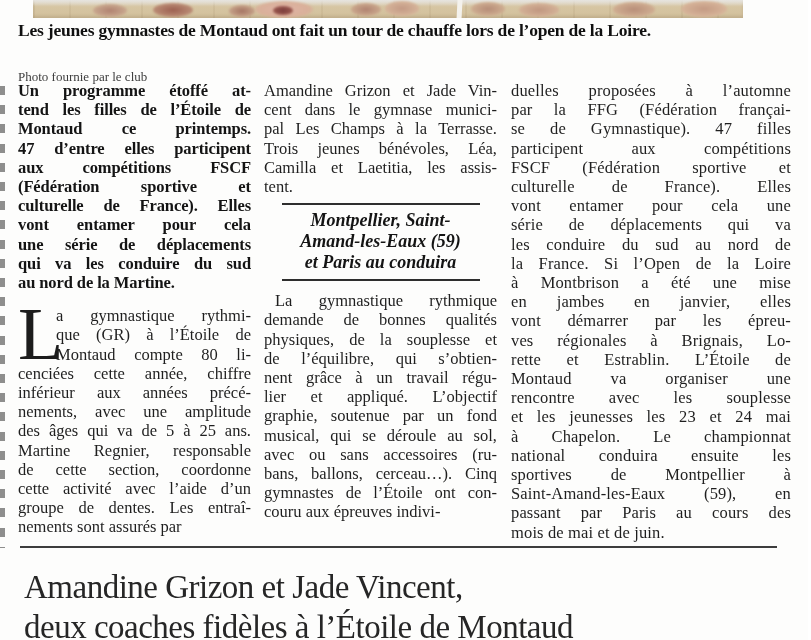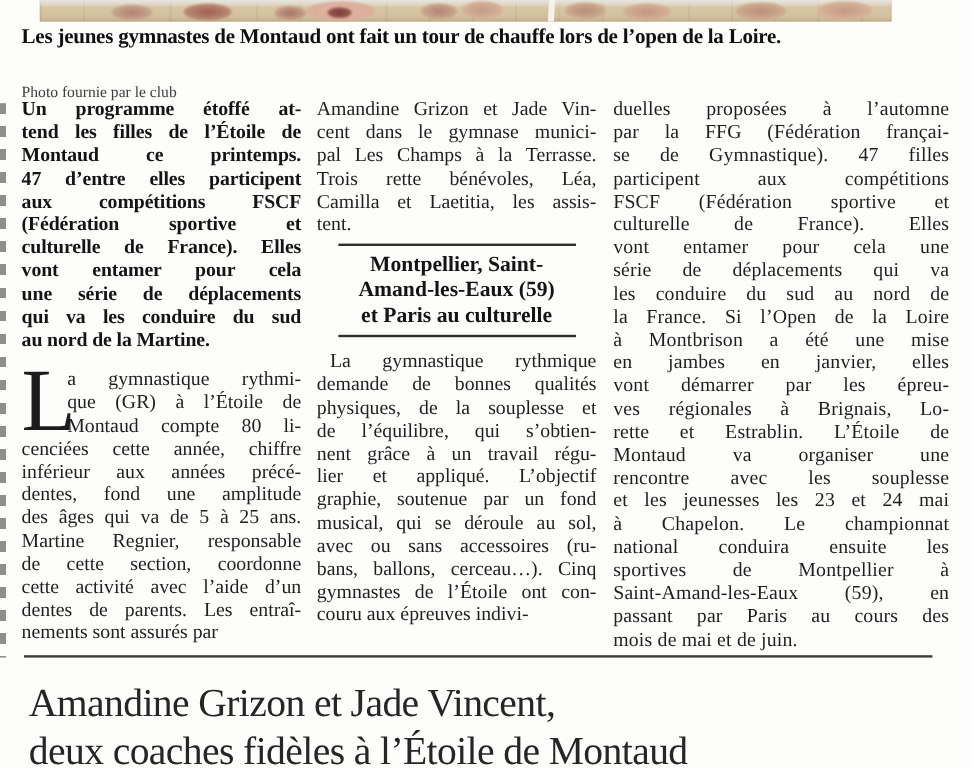--- a/index.html
+++ b/index.html
@@ -82,20 +82,21 @@
 
   .subhead-box {
     margin: 7px auto 10px auto; width: 198px;
     border-top: 2px solid #2e2e2e; border-bottom: 2px solid #2e2e2e;
     padding: 5px 0 6px 0;
   }
   .subhead-box .tl, .subhead-box .tl-last {
     text-align: center; text-align-last: center;
     font-weight: 700; font-size: 18px; line-height: 21px; color: #141414;
     padding: 0;
+    font-style: italic;
   }
 
   
   .headline-divider {
     position: absolute; left: 20px; top: 546px; width: 757px; height: 2px;
     background: #3d3d3d;
   }
   .headline {
     position: absolute; left: 24px; top: 549px; width: 770px;
     font-size: 33px; line-height: 40px; letter-spacing: -0.5px;
@@ -142,44 +143,44 @@
         <div class="tl tl-last">au nord de la Martine.</div>
       </div>
     <div class="dropcap-para">
       <span class="dropcap-letter">L</span>
       <div>
           <div class="tl ind">a gymnastique rythmi-</div>
           <div class="tl ind">que (GR) à l’Étoile de</div>
           <div class="tl ind">Montaud compte 80 li-</div>
           <div class="tl">cenciées cette année, chiffre</div>
           <div class="tl">inférieur aux années précé-</div>
-          <div class="tl">dentes, fond une amplitude</div>
+          <div class="tl">nements, avec une amplitude</div>
           <div class="tl">des âges qui va de 5 à 25 ans.</div>
           <div class="tl">Martine Regnier, responsable</div>
           <div class="tl">de cette section, coordonne</div>
           <div class="tl">cette activité avec l’aide d’un</div>
-          <div class="tl">dentes de parents. Les entraî-</div>
+          <div class="tl">groupe de dentes. Les entraî-</div>
           <div class="tl tl-last">nements sont assurés par</div>
         </div>
     </div>
   </div>
 
   <div class="col col-2">
     <div>
         <div class="tl">Amandine Grizon et Jade Vin-</div>
         <div class="tl">cent dans le gymnase munici-</div>
         <div class="tl">pal Les Champs à la Terrasse.</div>
-        <div class="tl">Trois rette bénévoles, Léa,</div>
+        <div class="tl">Trois jeunes bénévoles, Léa,</div>
         <div class="tl">Camilla et Laetitia, les assis-</div>
         <div class="tl tl-last">tent.</div>
       </div>
     <div class="subhead-box">
         <div class="tl">Montpellier, Saint-</div>
         <div class="tl">Amand-les-Eaux (59)</div>
-        <div class="tl tl-last">et Paris au culturelle</div>
+        <div class="tl tl-last">et Paris au conduira</div>
       </div>
     <div>
         <div class="tl find">La gymnastique rythmique</div>
         <div class="tl">demande de bonnes qualités</div>
         <div class="tl">physiques, de la souplesse et</div>
         <div class="tl">de l’équilibre, qui s’obtien-</div>
         <div class="tl">nent grâce à un travail régu-</div>
         <div class="tl">lier et appliqué. L’objectif</div>
         <div class="tl">graphie, soutenue par un fond</div>
         <div class="tl">musical, qui se déroule au sol,</div>

